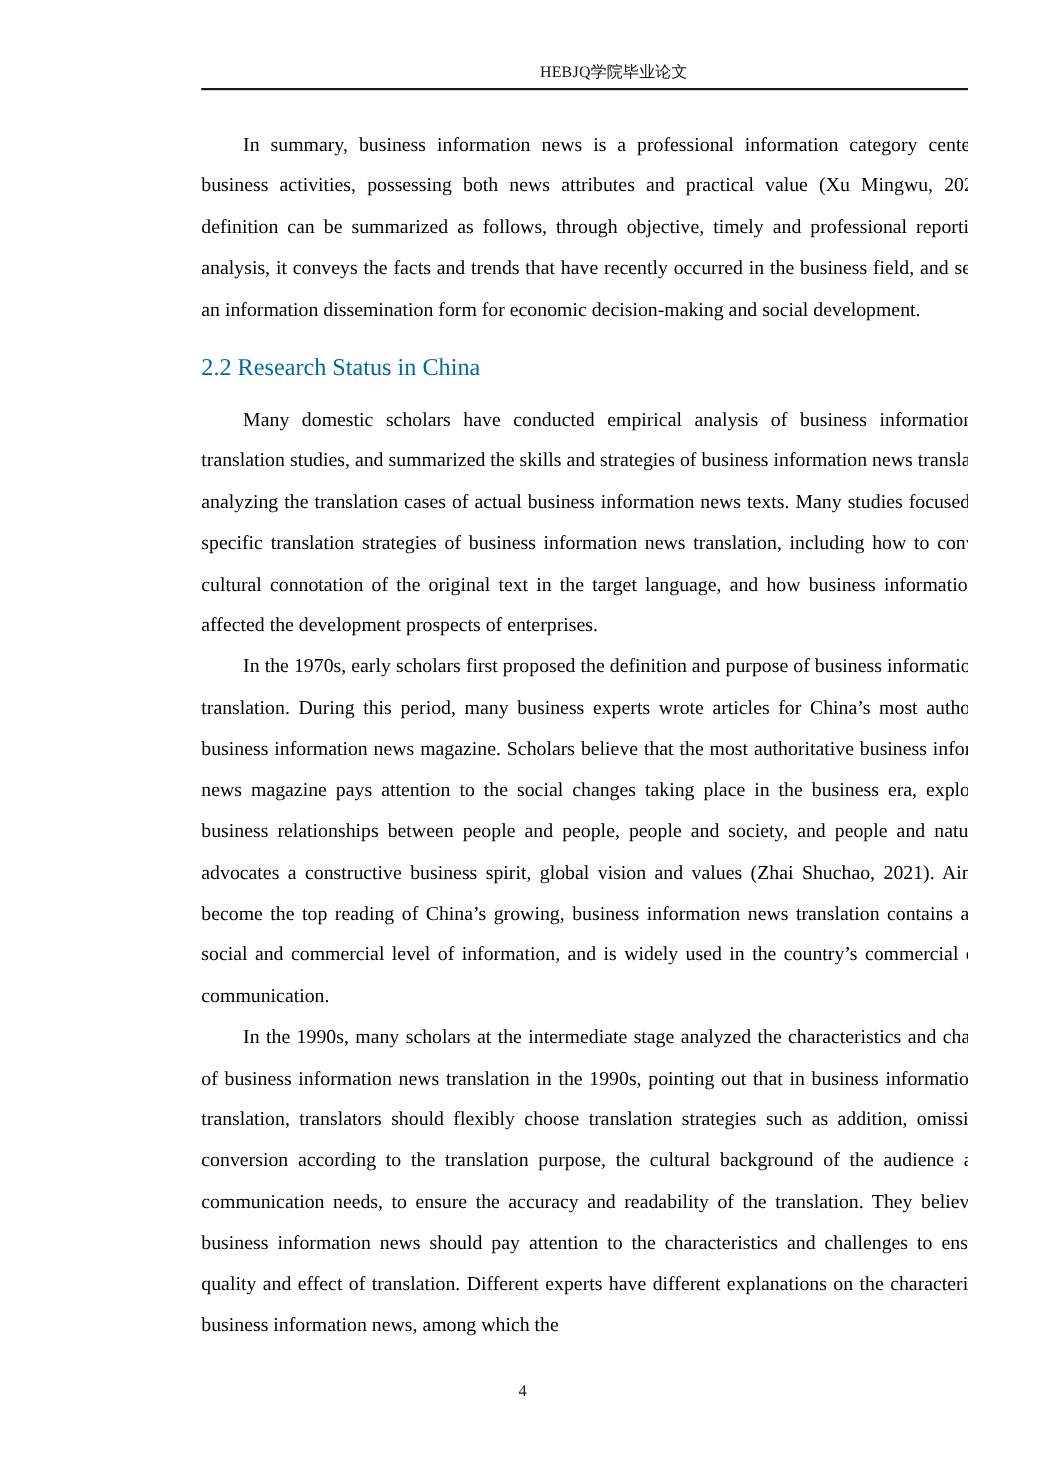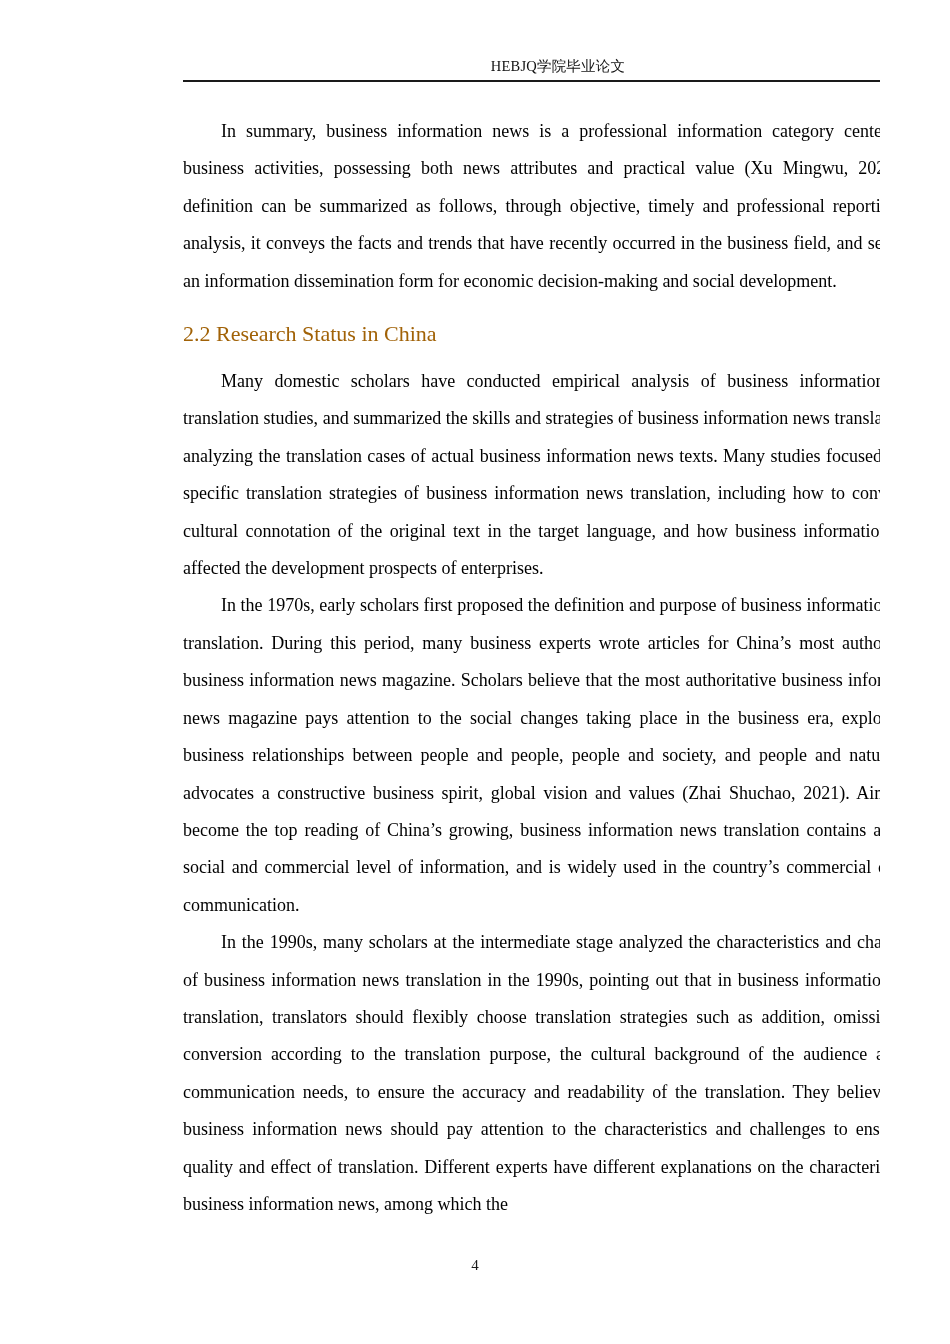--- a/index.html
+++ b/index.html
@@ -70,21 +70,21 @@
   }
 
   h2.section-heading {
     margin: 0;
     padding: 0;
     font-size: 22px;
     line-height: 40px;
     font-weight: normal;
     text-indent: 0;
     text-align: left;
-    color: #a16207;
+    color: #0369a1;
   }
 
   .gap-before-heading { height: 14px; }
   .gap-after-heading  { height: 9px; }
 
   
   .page-number {
     position: absolute;
     left: 0;
     right: 0;

